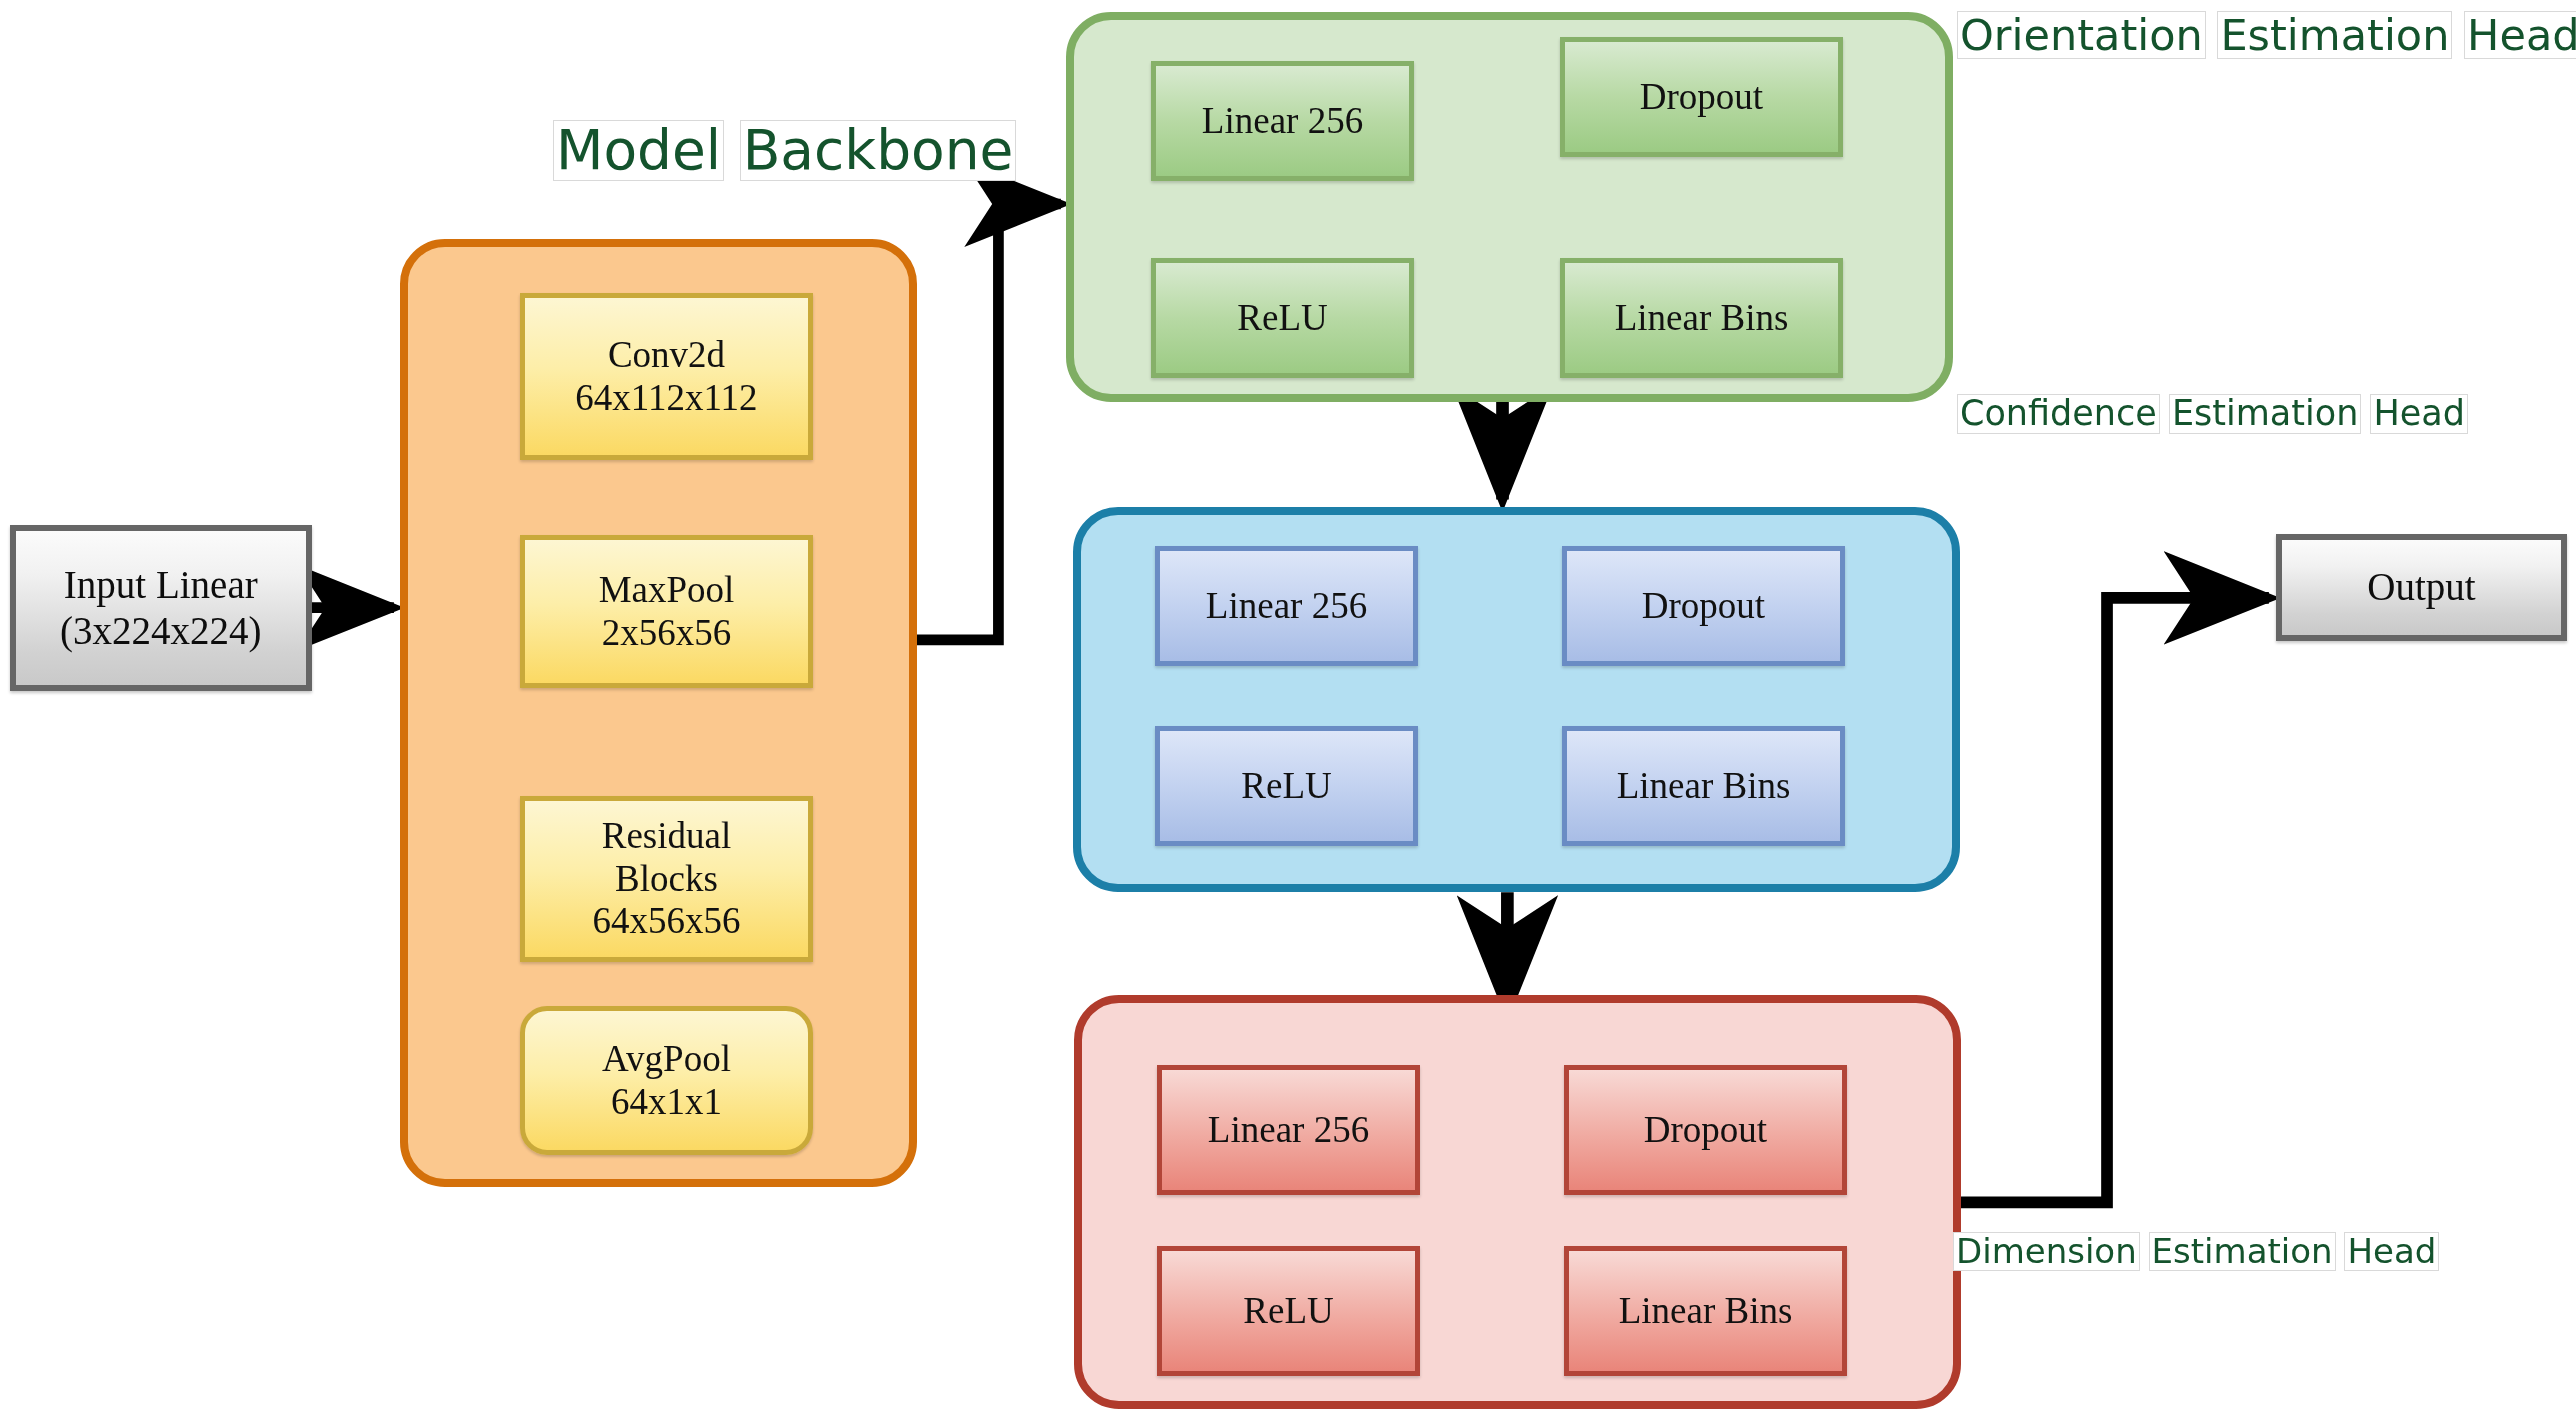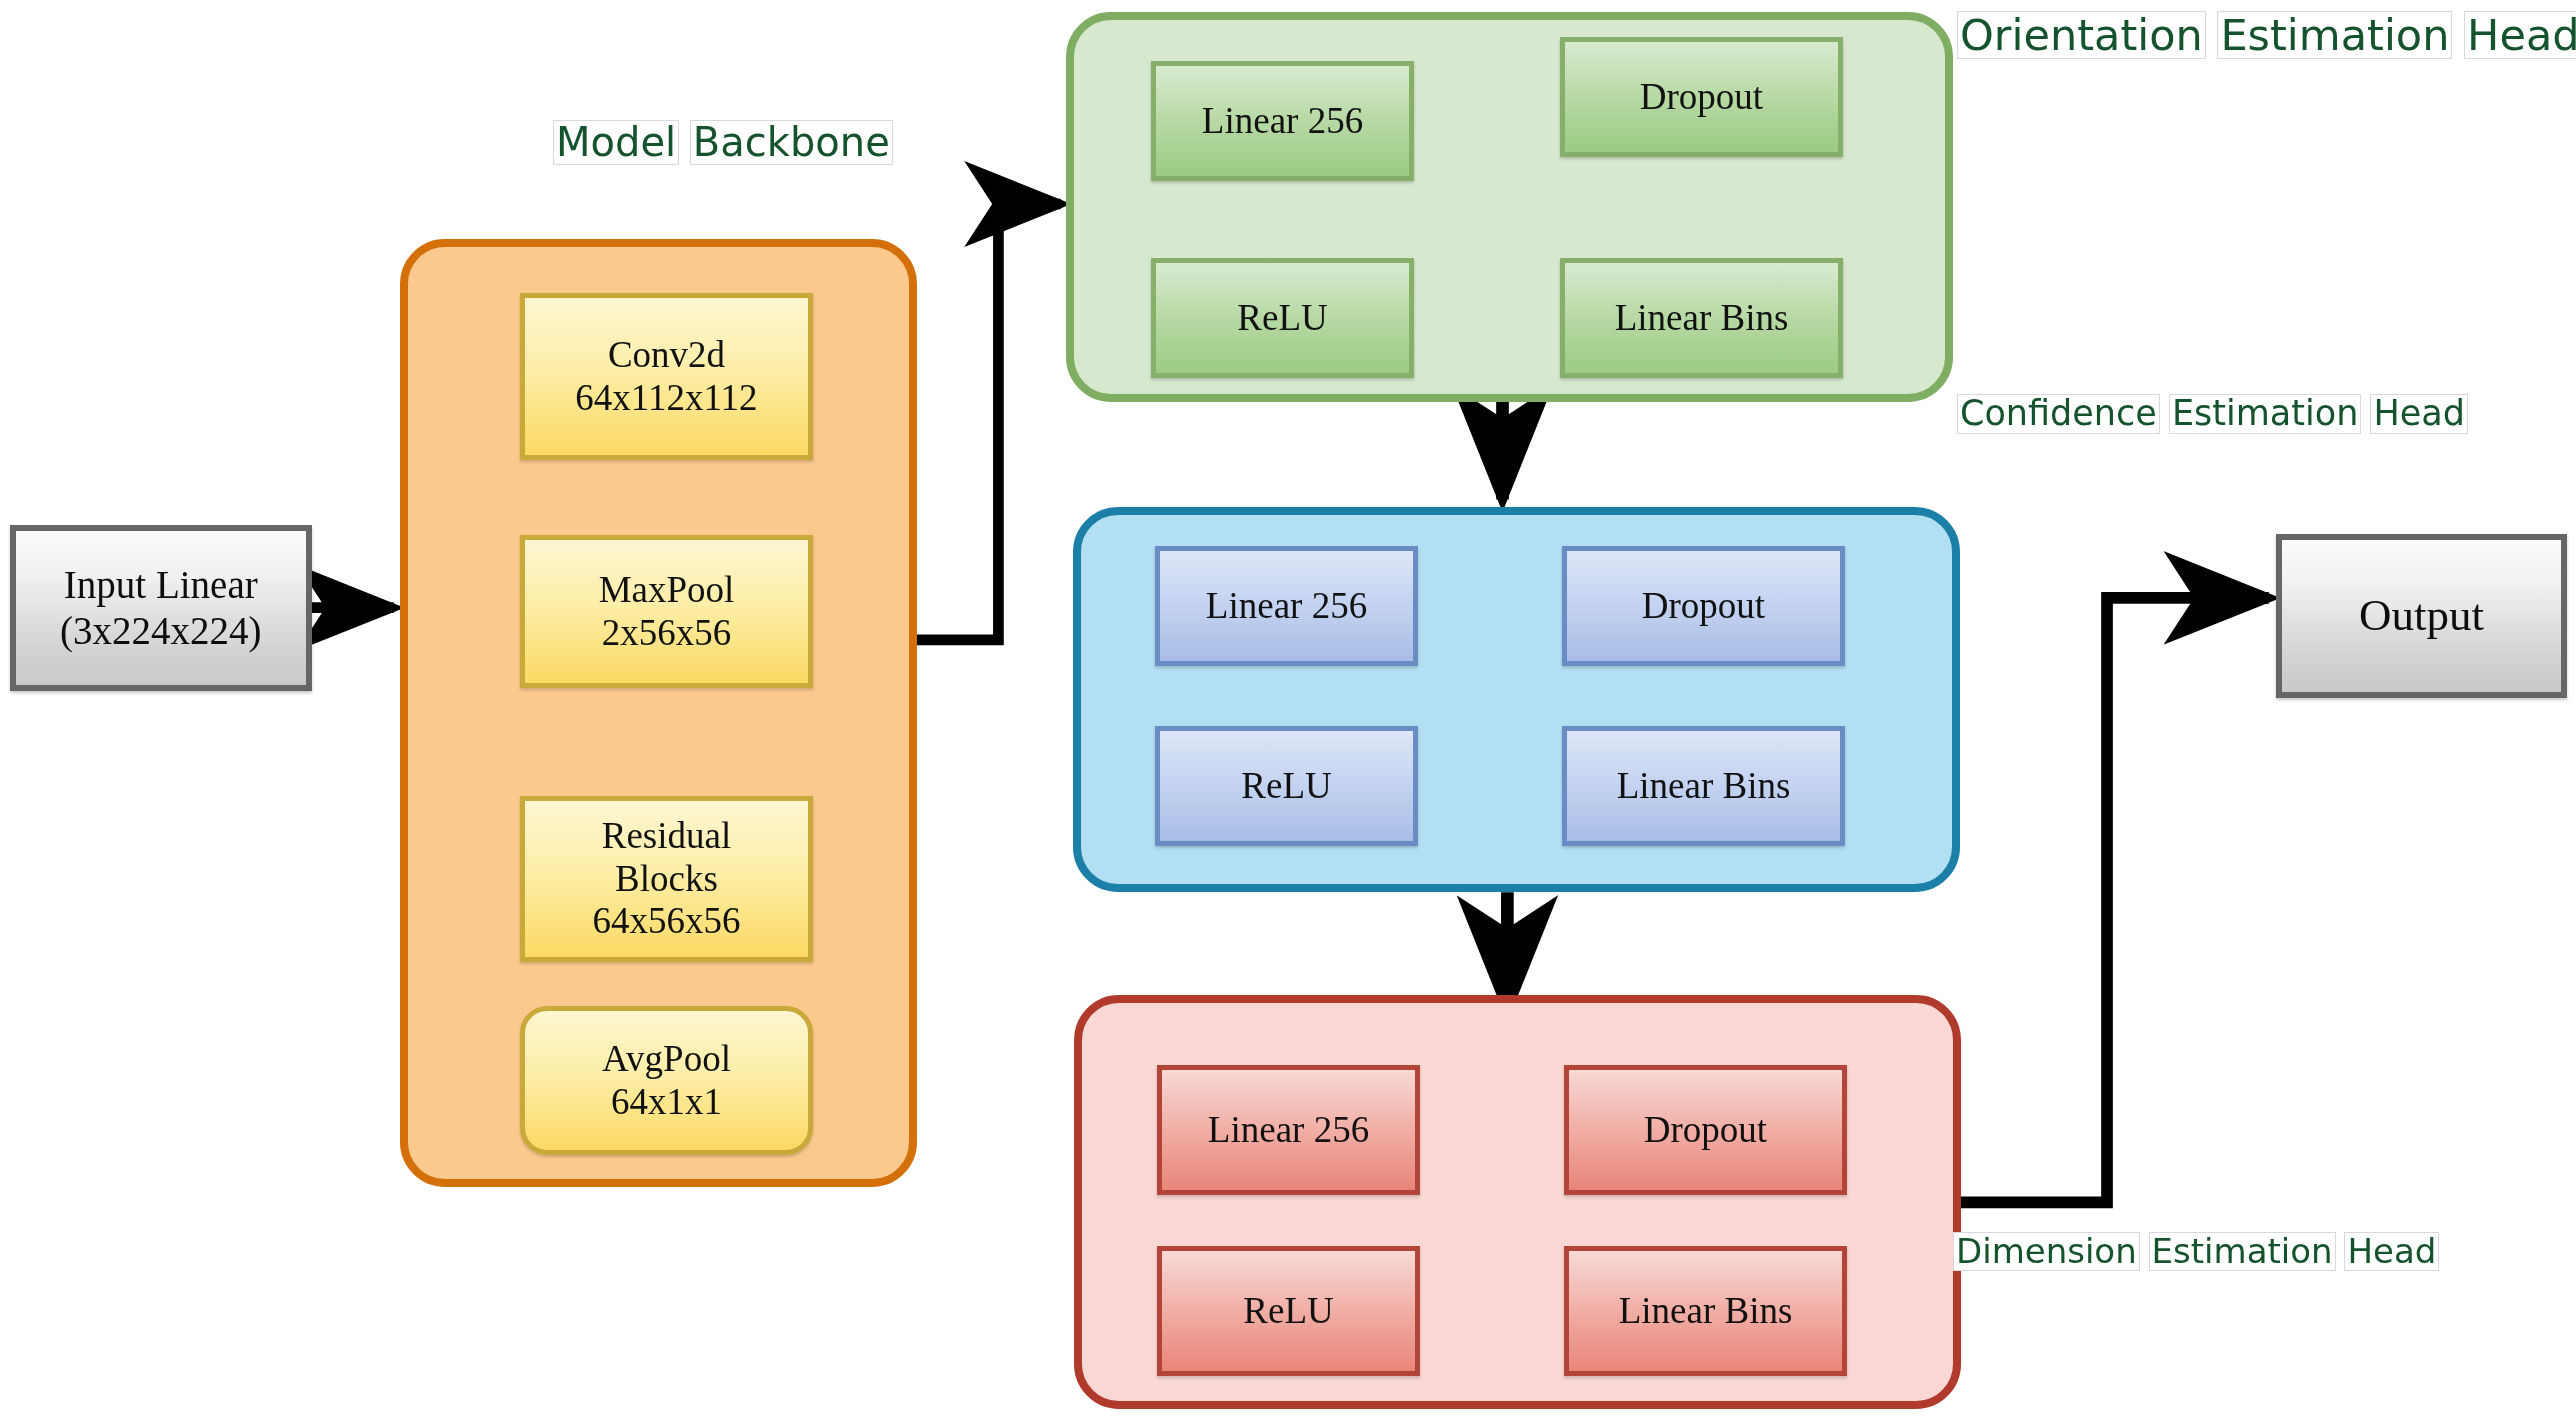--- a/index.html
+++ b/index.html
@@ -133,25 +133,25 @@
     <line x1="1750" y1="1172" x2="1750" y2="1223" stroke="#000" stroke-width="5" marker-end="url(#ah-thin)"></line>
   </svg>
 
   <div class="abs io-box" style="left:9.8px; top:525px; width:302px; height:166px; font-size:39px;">
     <div>
       <div>Input Linear</div>
       <div>(3x224x224)</div>
     </div>
   </div>
 
-  <div class="abs io-box" style="left:2276px; top:534px; width:291px; height:164px; font-size:45px;">
+  <div class="abs io-box" style="left:2276px; top:534px; width:291px; height:107px; font-size:39px;">
     <div>Output</div>
   </div>
 
-  <div class="abs caption" style="left:554px; top:121px; width:254px; font-size:40px; text-align:center;">
+  <div class="abs caption" style="left:554px; top:121px; width:254px; font-size:55px; text-align:center;">
     <span class="caption-line">Model</span>
     <span class="caption-line">Backbone</span>
   </div>
 
   <div class="abs head-container head-backbone" style="left:400px; top:239px; width:517px; height:948px;"></div>
 
   <div class="abs op-box op-yellow" style="left:520px; top:293px; width:293px; height:167px; font-size:37px;">
     <div>
       <div>Conv2d</div>
       <div>64x112x112</div>

